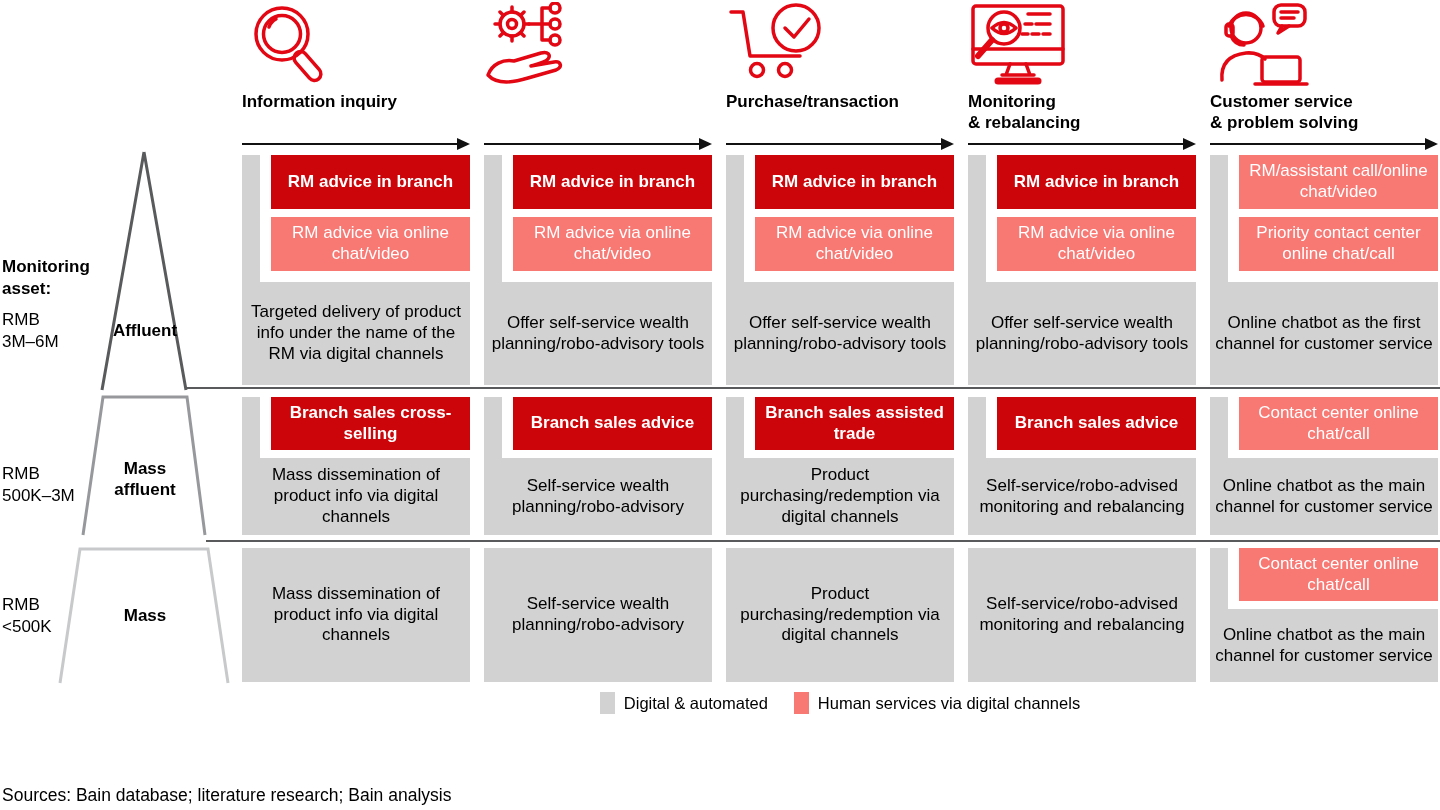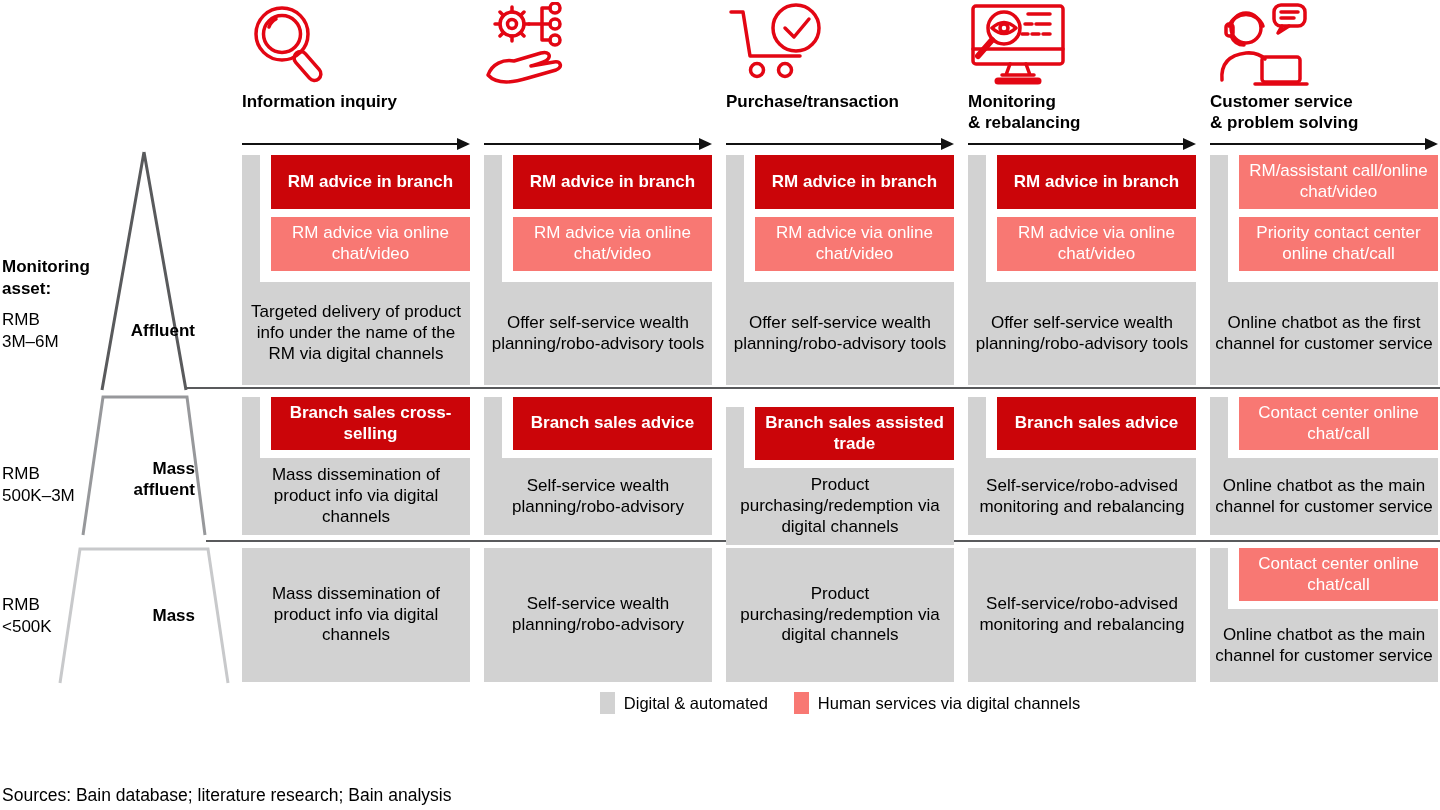--- a/index.html
+++ b/index.html
@@ -24,21 +24,21 @@
   .box{position:absolute;left:29px;right:0;display:flex;align-items:center;justify-content:center;
     text-align:center;font-size:17px;line-height:1.22;padding:2px 5px}
   .box .txt{width:100%}
   .box.red{background:var(--red);color:#fff;font-weight:bold}
   .box.salmon{background:var(--salmon);color:#fff}
   .box.gray{left:0;background:var(--gray);color:#000}
   .b{font-weight:normal}
 
   .divider{position:absolute;height:2px;background:var(--line-dark)}
   .pyr{position:absolute;left:40px;top:140px}
-  .pyr-label{position:absolute;font-weight:bold;font-size:17px;text-align:right;
+  .pyr-label{position:absolute;font-weight:bold;font-size:17px;text-align:center;
     white-space:pre-line;line-height:1.25}
   .side-label{position:absolute;font-size:17px;line-height:1.3;white-space:pre-line}
   .side-label.title{font-weight:bold}
 
   .legend{position:absolute;left:240px;top:692px;width:1200px;display:flex;
     justify-content:center;align-items:center;gap:26px}
   .legend-item{display:flex;align-items:center;gap:9px;font-size:16.5px}
   .swatch{width:15px;height:22px;flex:0 0 auto}
   .swatch.gray{background:var(--gray)}
   .swatch.salmon{background:var(--salmon)}
@@ -223,21 +223,21 @@
   <div class="cell" style="left:484px;top:397px;width:228px;height:138px">
     <div class="strip"></div>
     <div class="box red" style="top:0;height:53px">
         <div class="txt"><span>Branch sales advice</span></div>
       </div>
     <div class="box gray" style="top:61px;height:77px">
         <div class="txt"><span class="b">Self-service wealth planning/robo-advisory</span></div>
       </div>
   </div>
 
-  <div class="cell" style="left:726px;top:407px;width:228px;height:138px">
+  <div class="cell" style="left:726px;top:397px;width:228px;height:138px">
     <div class="strip"></div>
     <div class="box red" style="top:0;height:53px">
         <div class="txt"><span>Branch sales assisted trade</span></div>
       </div>
     <div class="box gray" style="top:61px;height:77px">
         <div class="txt"><span class="b">Product purchasing/redemption</span><span> via digital channels</span></div>
       </div>
   </div>
 
   <div class="cell" style="left:968px;top:397px;width:228px;height:138px">

